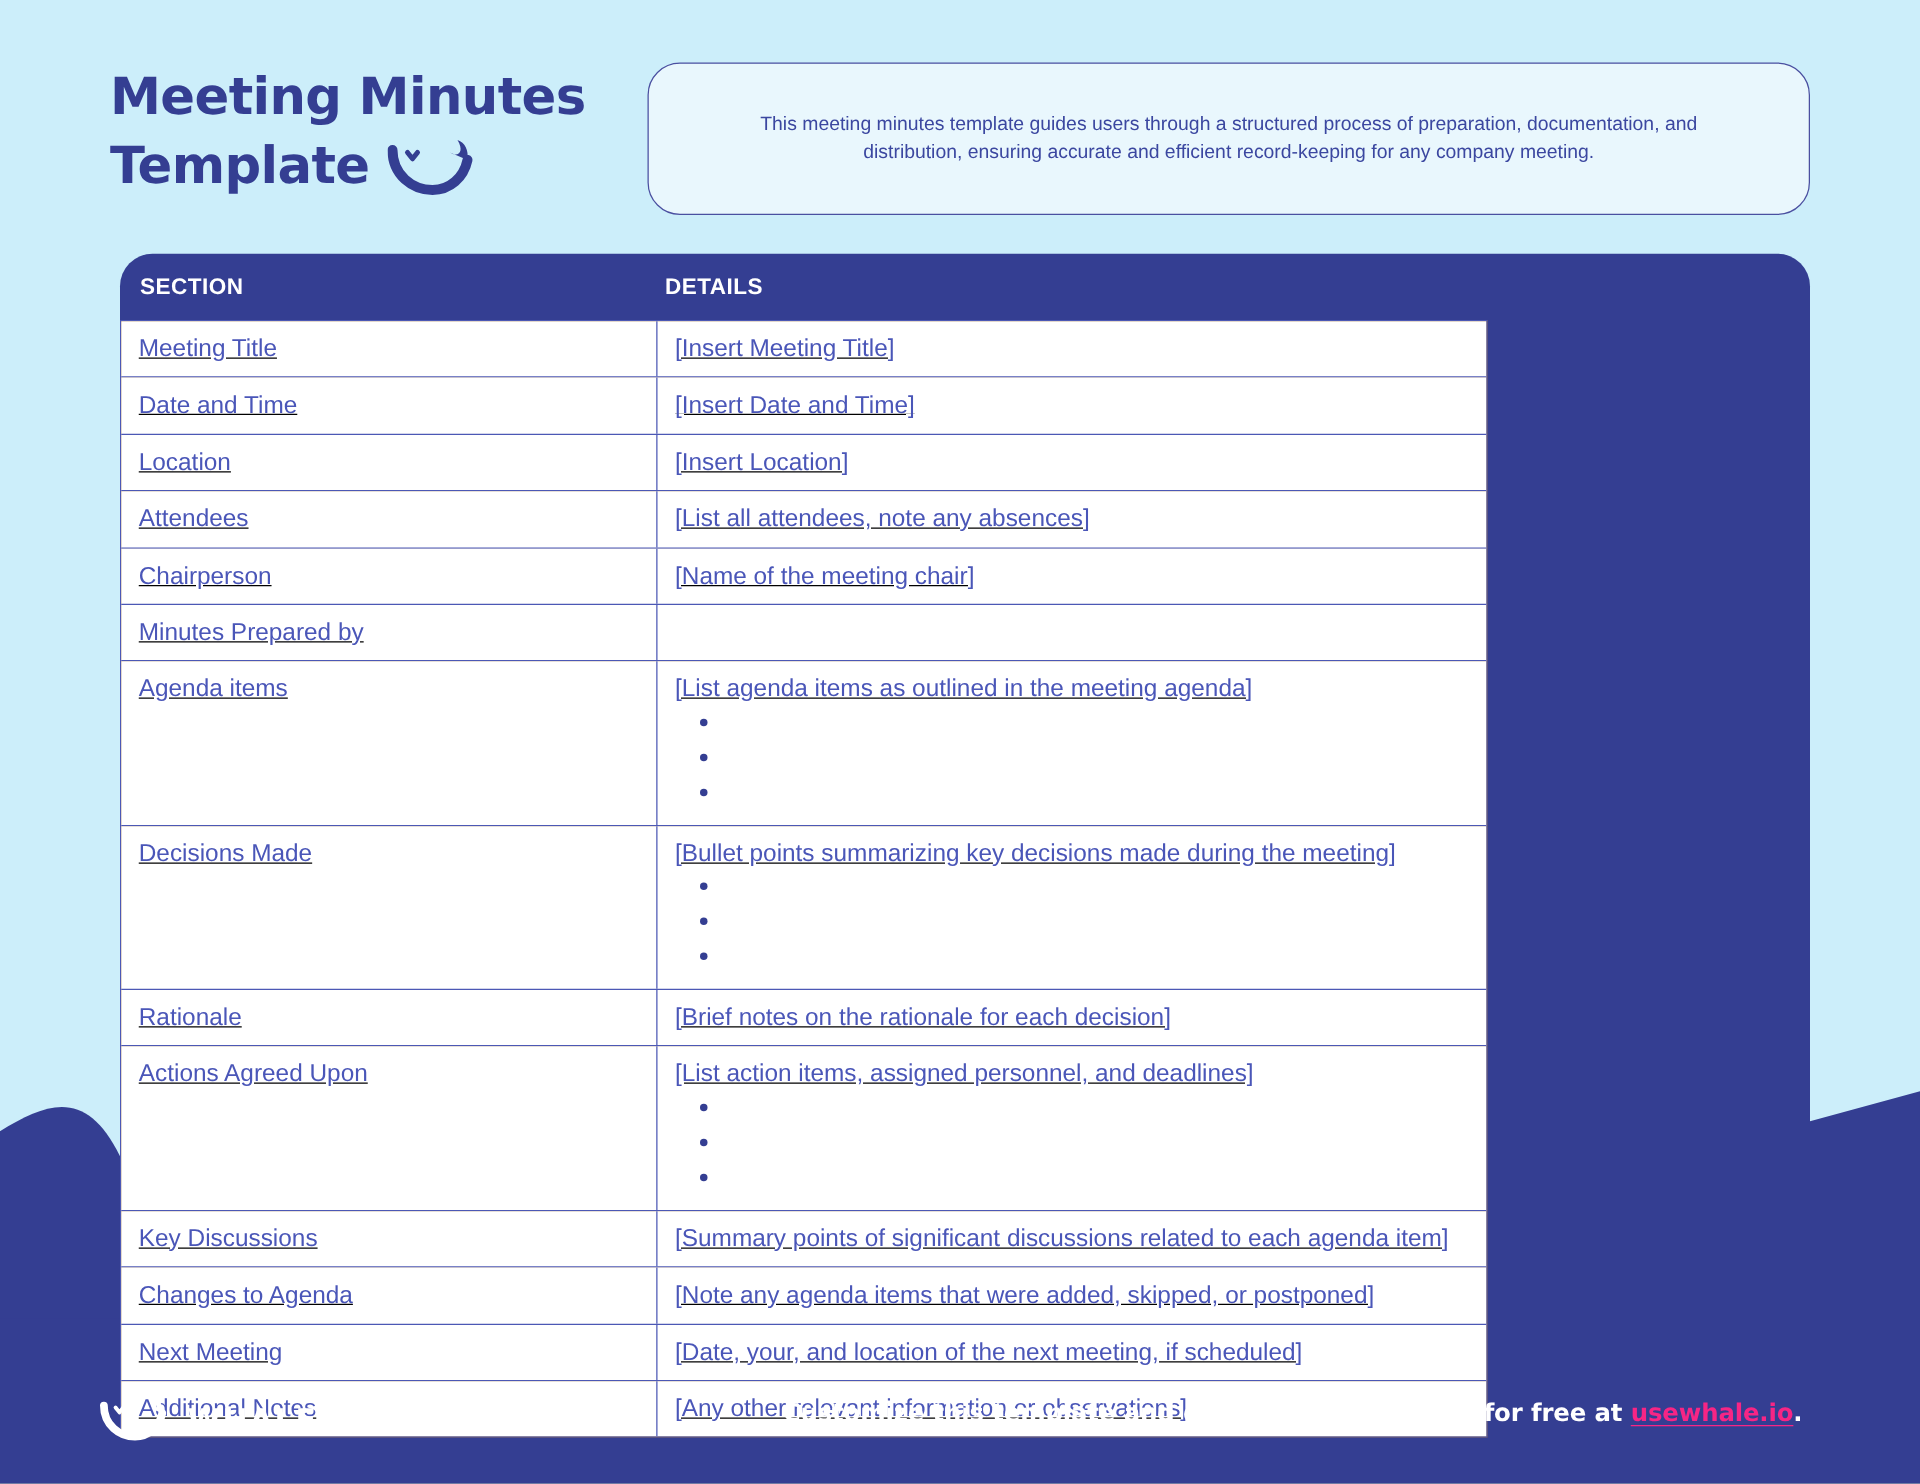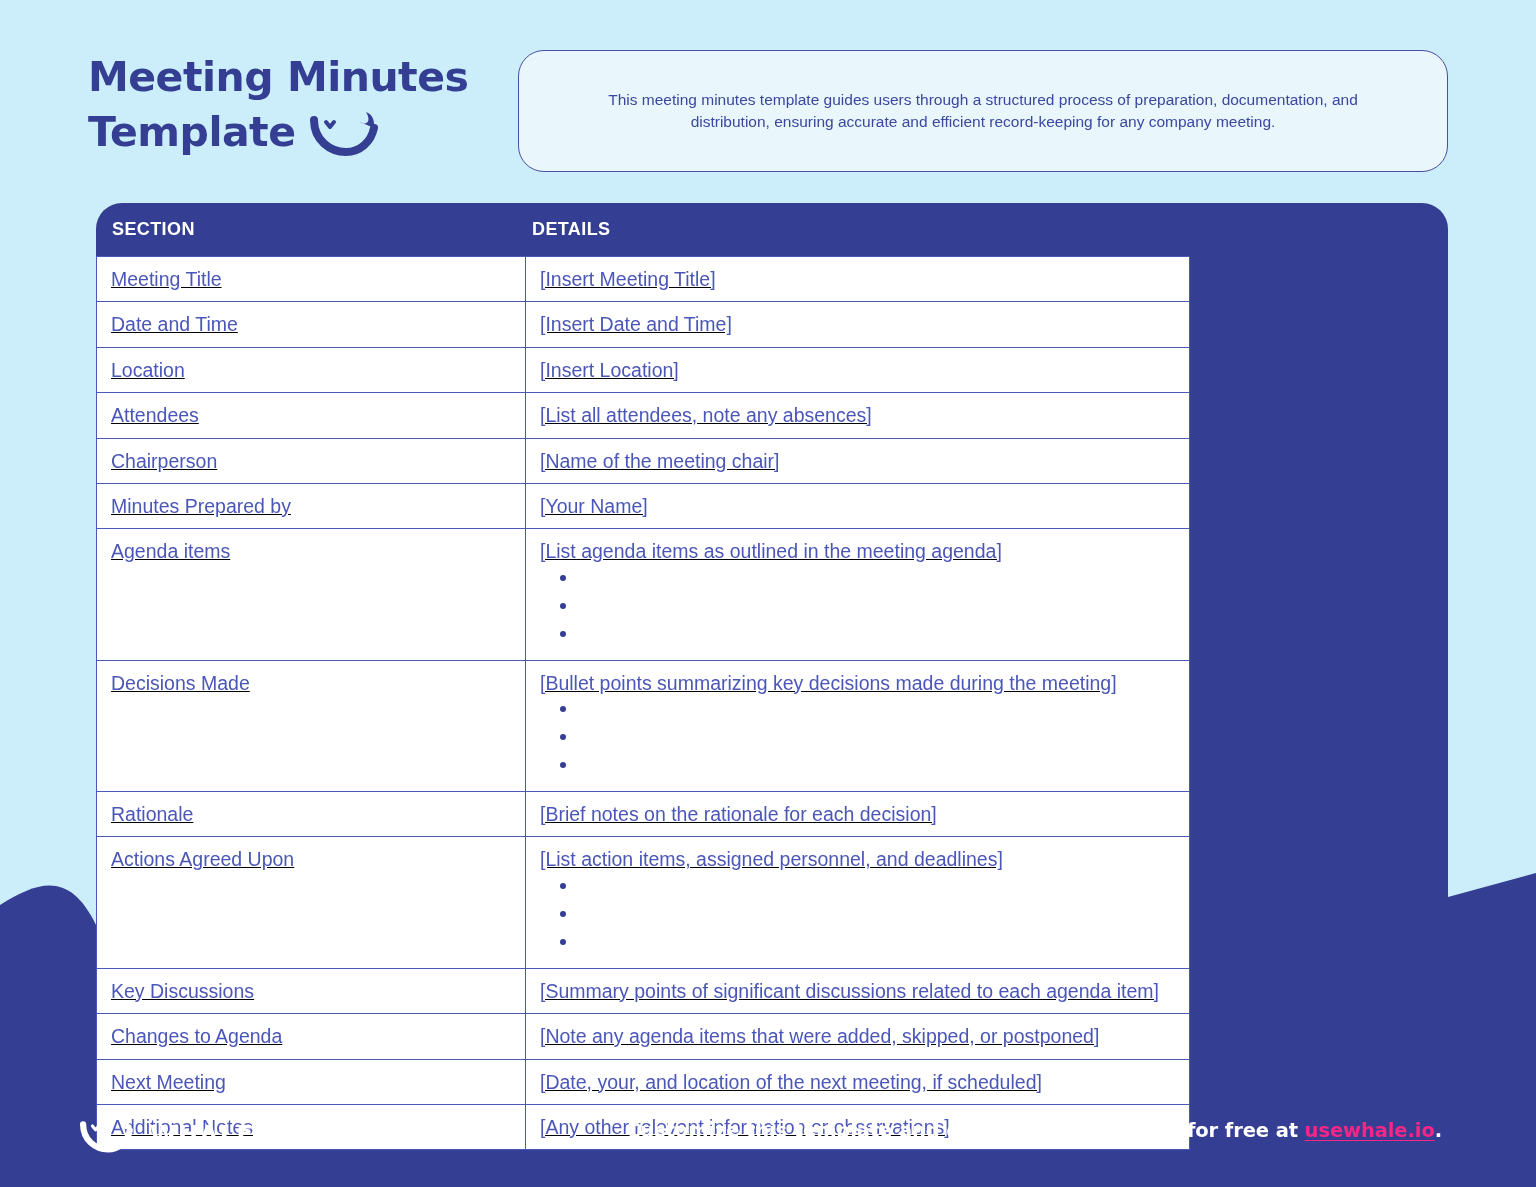--- a/index.html
+++ b/index.html
@@ -246,23 +246,20 @@
           </div>
         </div>
         <div class="trow">
           <div class="cell cell-section">Chairperson</div>
           <div class="cell cell-details">
             <div>[Name of the meeting chair]</div>
           </div>
         </div>
         <div class="trow">
           <div class="cell cell-section">Minutes Prepared by</div>
-          <div class="cell cell-details">
-            <div>[Your Name]</div>
-          </div>
         </div>
         <div class="trow">
           <div class="cell cell-section">Agenda items</div>
           <div class="cell cell-details">
             <div>[List agenda items as outlined in the meeting agenda]</div>
             <ul class="bullets">
               <li></li>
               <li></li>
               <li></li>
             </ul>

